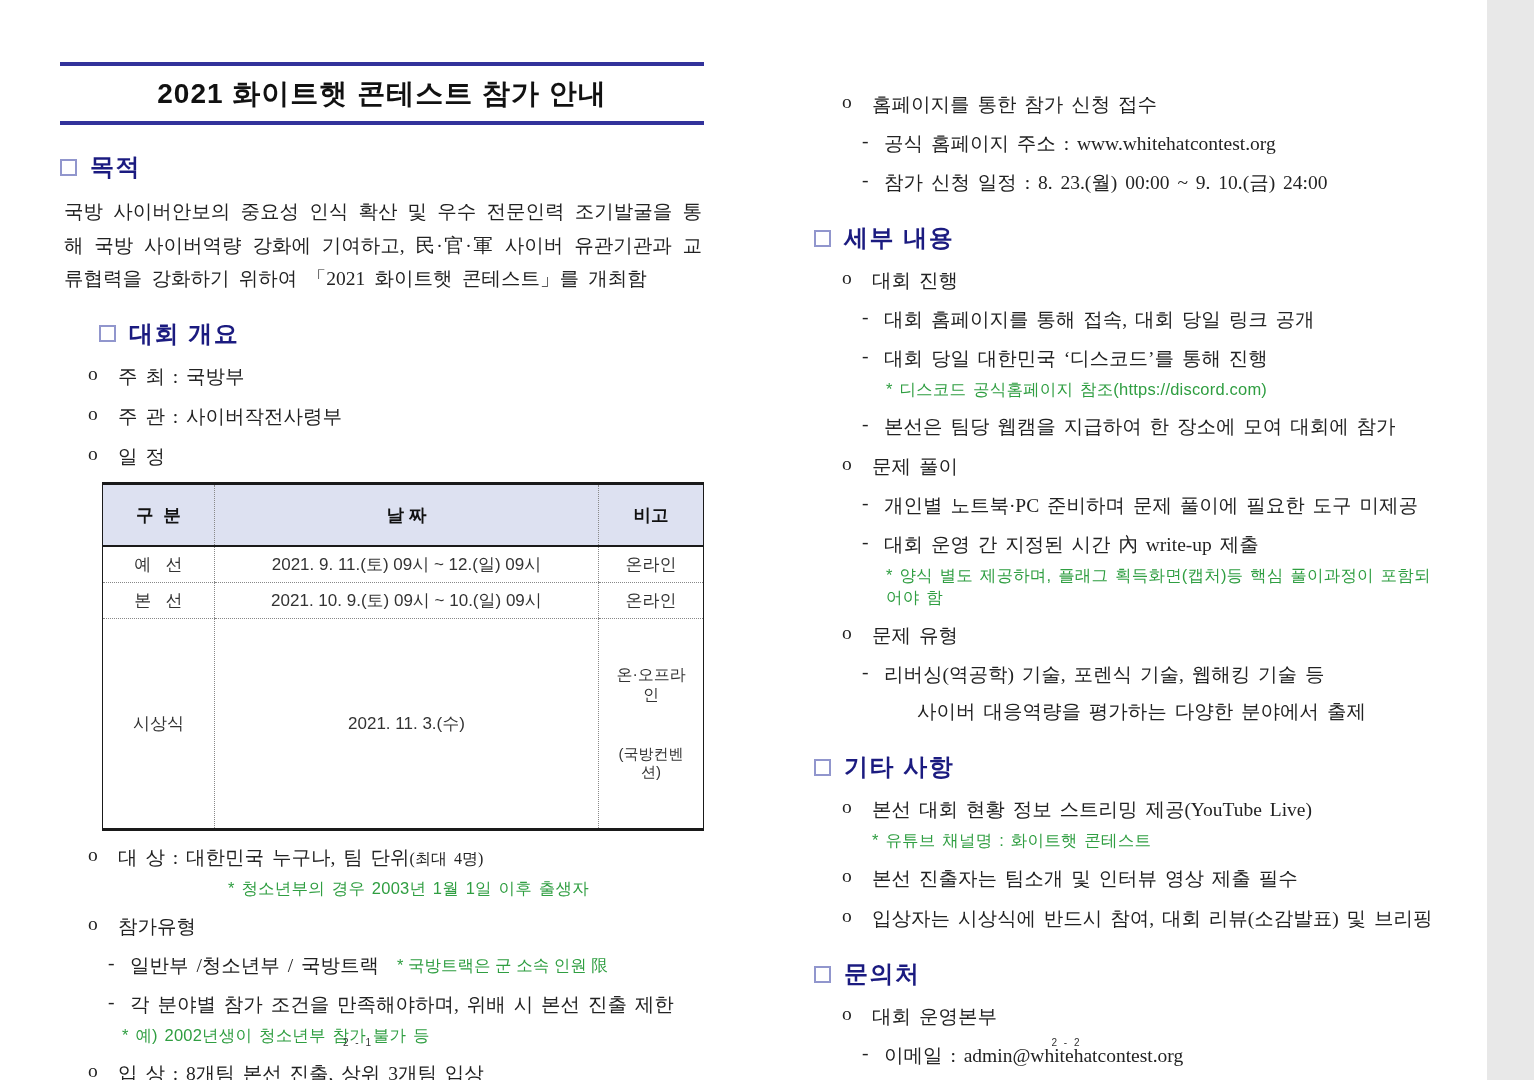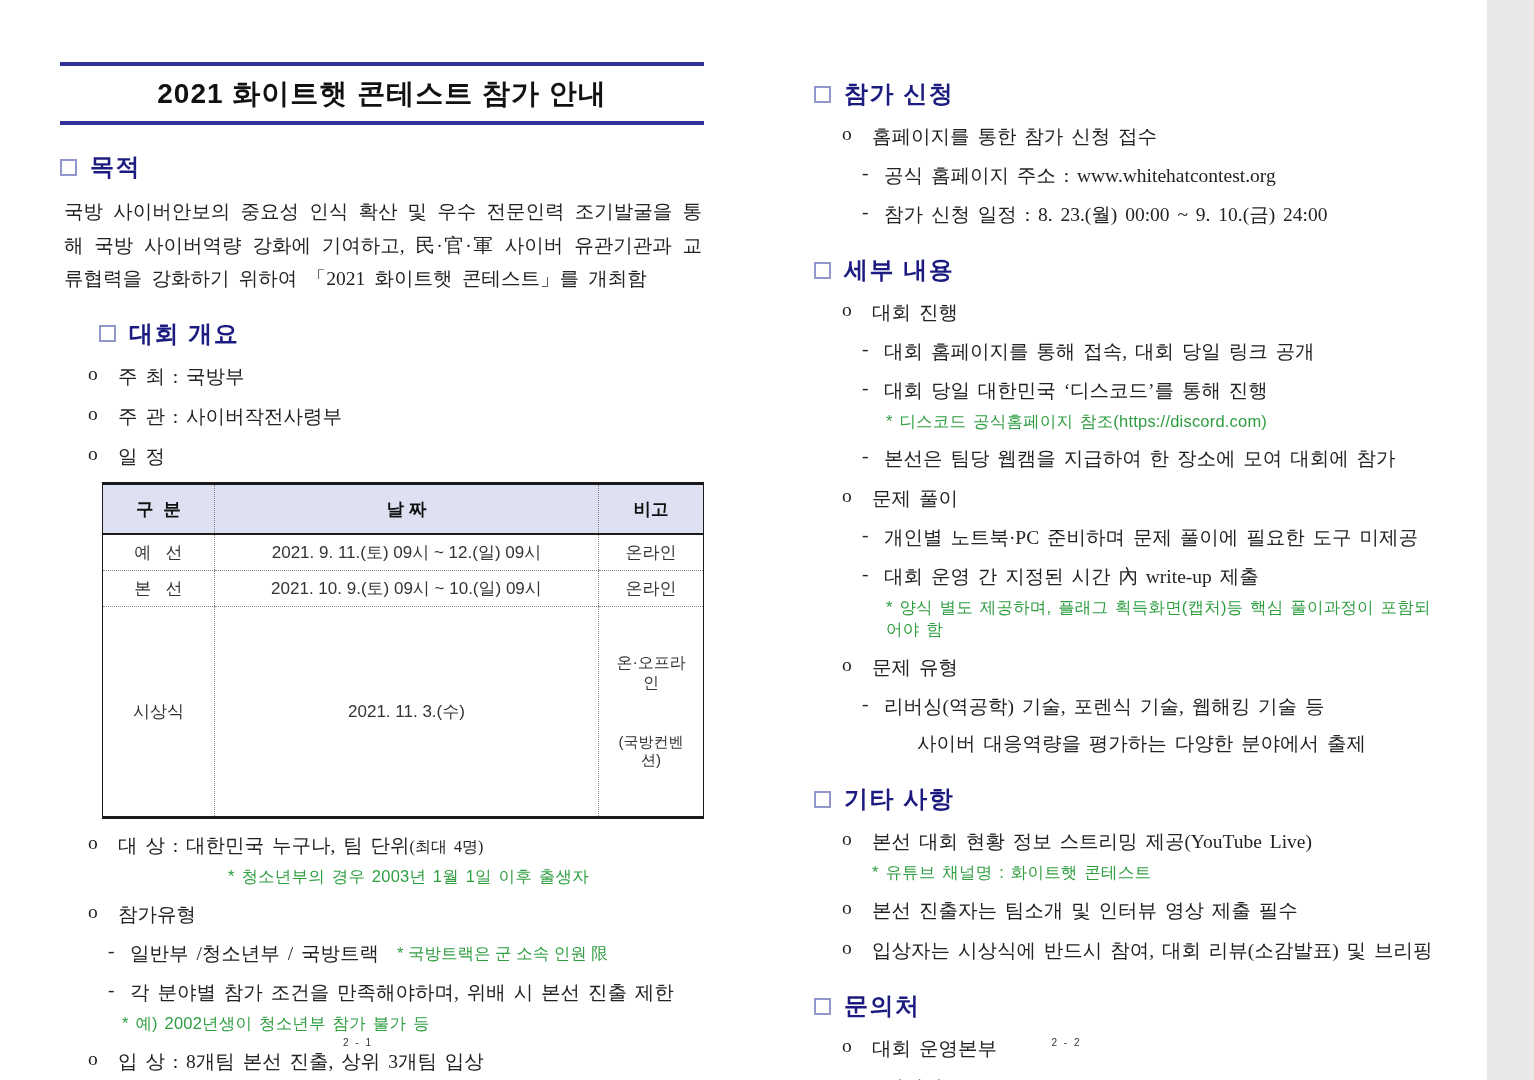--- a/index.html
+++ b/index.html
@@ -65,21 +65,21 @@
 
   
   table.doc-table {
     border-collapse:collapse; margin:12px 0 0 42px; width:602px;
     font-family:"Liberation Sans","DejaVu Sans",sans-serif;
     border-top:3px solid #1a1a1a; border-bottom:3px solid #1a1a1a;
     border-left:1.5px solid #1a1a1a; border-right:1.5px solid #1a1a1a;
   }
   table.doc-table th {
     background:#dde1f1; font-weight:800; font-size:17.5px; color:#111;
-    padding:12px 4px; border-bottom:2px solid #1a1a1a; white-space:pre-wrap;
+    padding:18px 4px; border-bottom:2px solid #1a1a1a; white-space:pre-wrap;
   }
   table.doc-table td {
     font-size:17px; color:#333; text-align:center; padding:6px 16px;
     border-bottom:1px dotted #888; white-space:pre-wrap; font-weight:400;
   }
   table.doc-table tr td:first-child { }
   table.doc-table th + th, table.doc-table td + td { border-left:1px dotted #888; }
   table.doc-table tr:last-child td { border-bottom:none; }
   .remark-small { display:block; font-size:15px; line-height:1.25; }
   .remark-first { display:block; font-size:16px; line-height:1.25; }
@@ -198,24 +198,20 @@
         <span class="line-text"><span>시상 및 포상</span><span class="paren-small">(팀단위)</span></span>
       </div>
 
     </div>
     <div class="page-number">2 - 1</div>
   </div>
 
   <div class="page page-right">
     <div class="page-inner-right">
 
-      <div class="section-heading">
-        <span class="checkbox"></span>
-        <span class="heading-text">참가 신청</span>
-      </div>
       <div class="o-line indent-1">
         <span class="marker">o</span>
         <span class="line-text">홈페이지를 통한 참가 신청 접수</span>
       </div>
       <div class="dash-line indent-2">
         <span class="marker">-</span>
         <span class="line-text">공식 홈페이지 주소 : www.whitehatcontest.org</span>
       </div>
       <div class="dash-line indent-2">
         <span class="marker">-</span>

